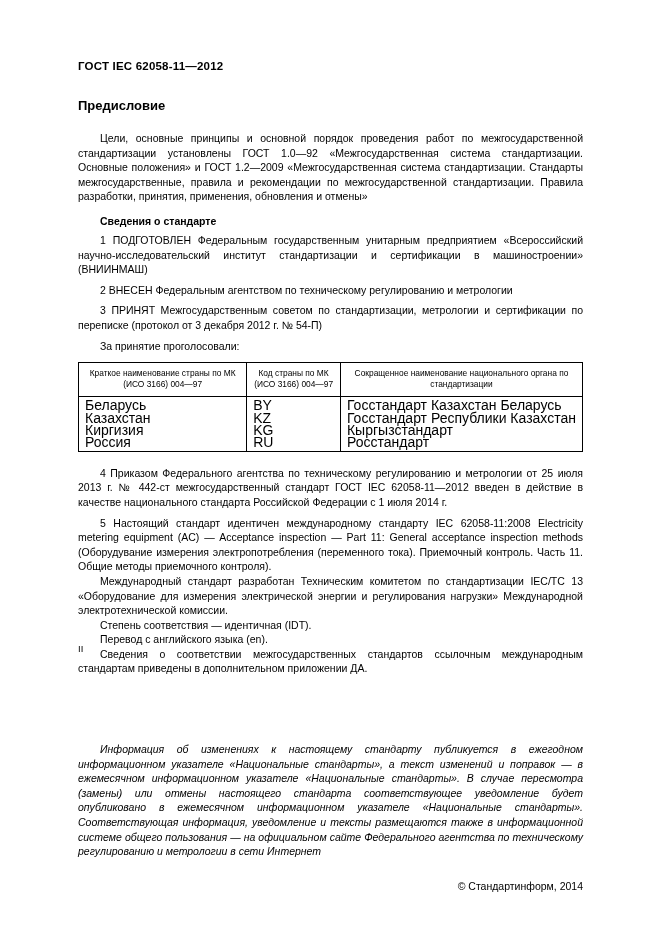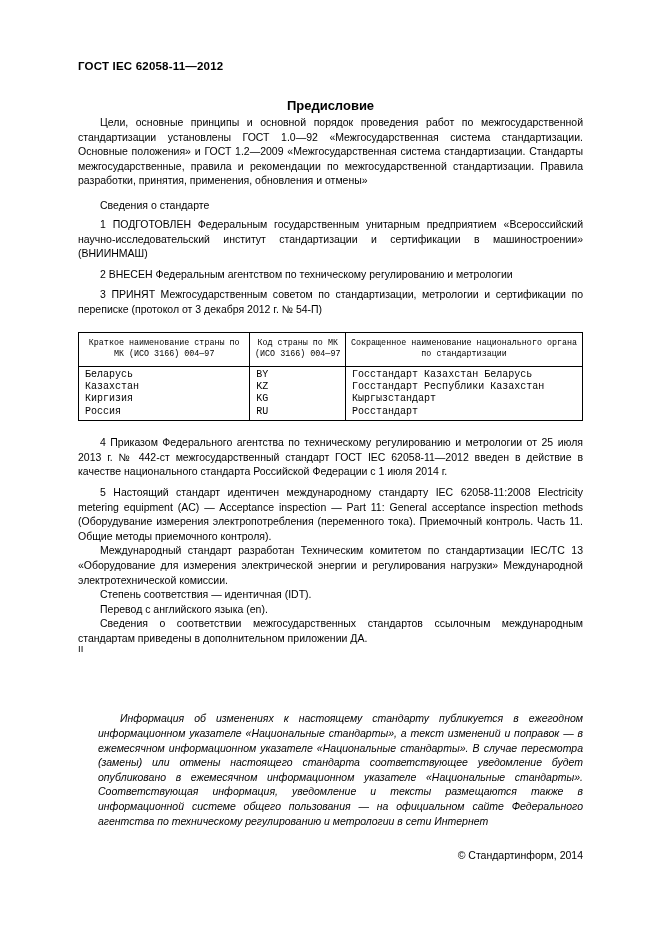--- a/index.html
+++ b/index.html
@@ -23,82 +23,79 @@
     box-sizing: border-box;
     padding: 60px 78px 0 78px;
   }
   .header-code {
     font-size: 11.5px;
     font-weight: bold;
     letter-spacing: 0.2px;
     margin: 0 0 26px 0;
   }
   .doc-title {
-    text-align: center;
     font-size: 13px;
     font-weight: bold;
-    margin: 0 0 2px 0;
+    margin: 0 0 18px 0;
   }
   p {
     margin: 0;
     font-size: 10.5px;
     line-height: 14.6px;
     text-align: justify;
     text-justify: inter-word;
   }
   p.ind {
     text-indent: 22px;
   }
   .gap {
     height: 11px;
   }
   .smallgap {
     height: 6px;
   }
   .sub-head {
     font-size: 10.5px;
-    font-weight: normal;
+    font-weight: bold;
     text-indent: 22px;
     margin: 0;
   }
   table.countries {
     border-collapse: collapse;
     width: 100%;
     margin: 9px 0 0 0;
     font-size: 8.4px;
-    font-family: Liberation Mono, monospace;
   }
   table.countries th, table.countries td {
     border: 1px solid #000;
     vertical-align: top;
   }
   table.countries th {
     font-weight: normal;
     text-align: center;
     padding: 5px 4px 6px 4px;
     line-height: 11px;
   }
   table.countries td {
     padding: 2px 6px 2px 6px;
     line-height: 12.4px;
-    font-size: 10px;
+    font-size: 14px;
   }
   table.countries td.c-name { width: 34%; }
   table.countries td.c-code { width: 19%; }
   table.countries td.c-org  { width: 47%; }
   table.countries th.h-name { width: 34%; }
   table.countries th.h-code { width: 19%; }
   table.countries th.h-org  { width: 47%; }
   .cell-lines > div { white-space: nowrap; }
   .italic-block {
     font-style: italic;
     font-size: 10.5px;
     line-height: 14.6px;
     text-align: justify;
-    margin-left: 20px;
   }
   .italic-block p { font-style: italic; }
   .copyright {
     text-align: right;
     font-size: 10.5px;
     margin: 0;
   }
   .page-number {
     position: absolute;
     left: 78px;
@@ -125,20 +122,21 @@
   <div class="sub-head">Сведения о стандарте</div>
 
   <div class="smallgap"></div>
 
   <p class="ind">1 ПОДГОТОВЛЕН Федеральным государственным унитарным предприятием «Всероссийский научно-исследовательский институт стандартизации и сертификации в машиностроении» (ВНИИНМАШ)</p>
   <div class="smallgap"></div>
   <p class="ind">2 ВНЕСЕН Федеральным агентством по техническому регулированию и метрологии</p>
   <div class="smallgap"></div>
   <p class="ind">3 ПРИНЯТ Межгосударственным советом по стандартизации, метрологии и сертификации по переписке (протокол от 3 декабря 2012 г. № 54-П)</p>
   <div class="smallgap"></div>
+  <p class="ind">За принятие проголосовали:</p>
 
   <table class="countries">
     <thead>
       <tr>
         <th class="h-name">Краткое наименование страны по МК (ИСО 3166) 004—97</th>
         <th class="h-code">Код страны по МК (ИСО 3166) 004—97</th>
         <th class="h-org">Сокращенное наименование национального органа по стандартизации</th>
       </tr>
     </thead>
     <tbody>

